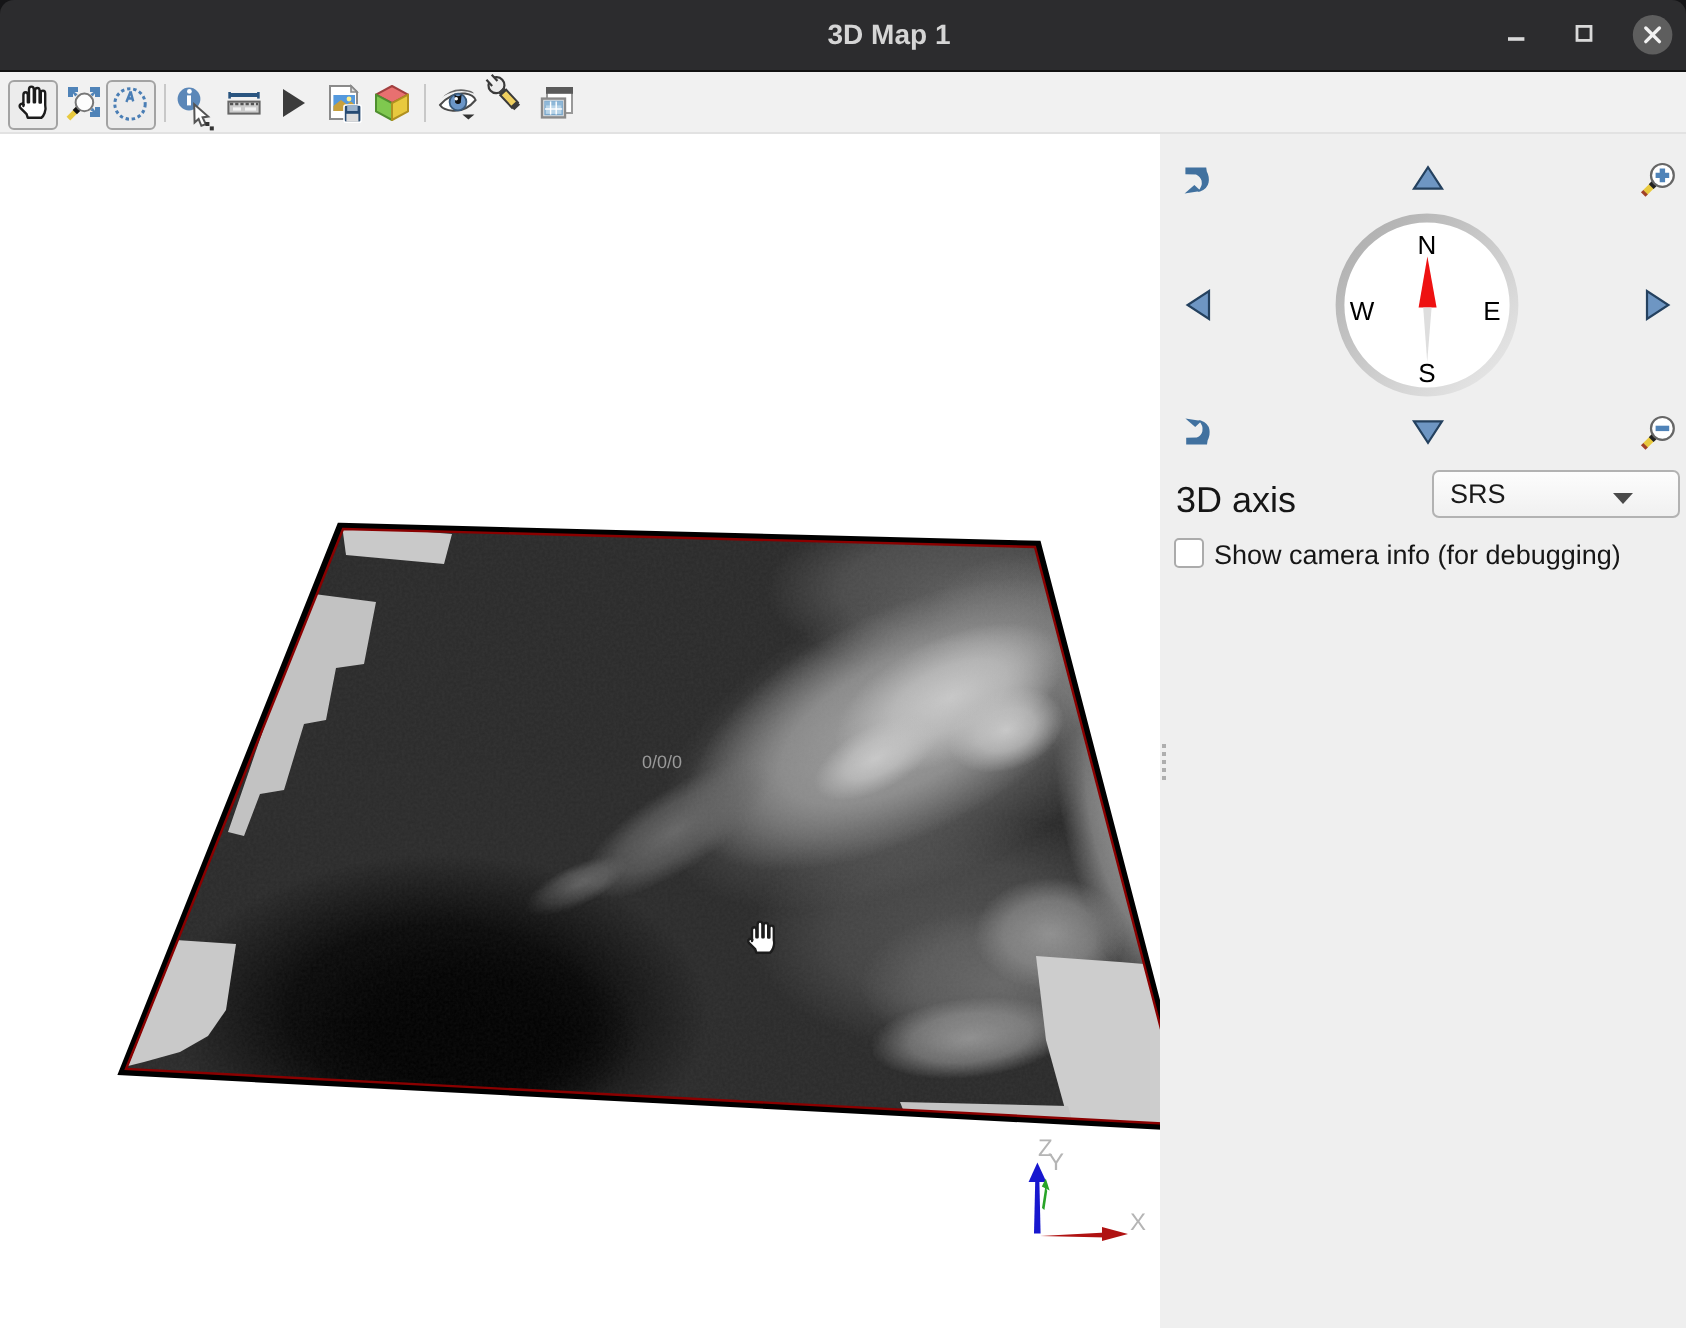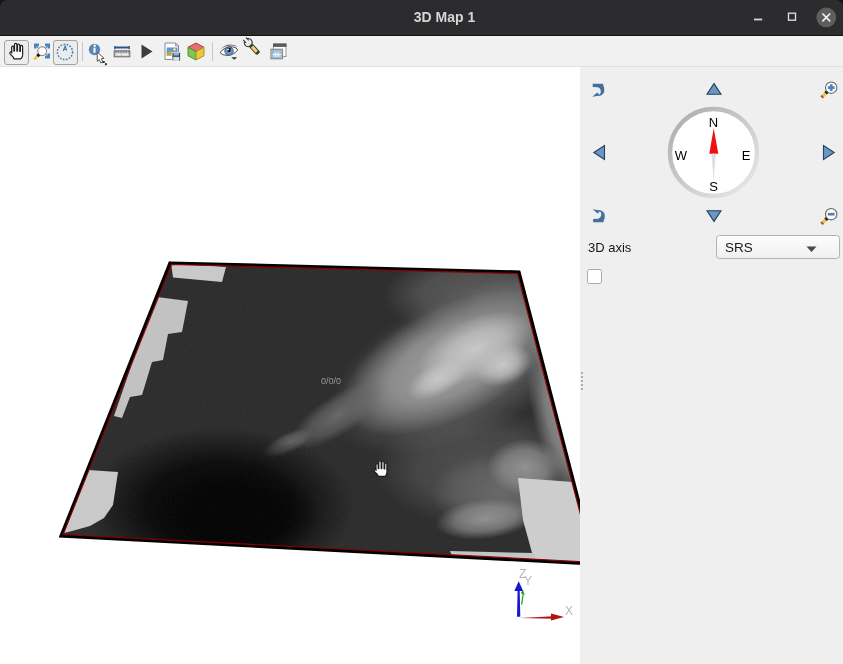--- a/index.html
+++ b/index.html
@@ -317,14 +317,15 @@
     <circle cx="2.2" cy="-1.8" r="5.7" fill="#ffffff" stroke="#666666" stroke-width="1.1"></circle>
     <path d="M -1.2 -1.8 L 5.6 -1.8" stroke="#4f83b8" stroke-width="2.7"></path>
   </g>
 
   <rect x="136.5" y="168.5" width="123" height="23" rx="3" fill="url(#cbox)" stroke="#b2b2b2"></rect>
   <text x="145" y="184.5" font-size="13.5" fill="#1a1a1a" font-family="Liberation Sans">SRS</text>
   <polygon points="226.5,179.5 236.5,179.5 231.5,185" fill="#4a4a4a"></polygon>
 
   <rect x="7.5" y="202.5" width="14" height="14" rx="2" fill="#ffffff" stroke="#ababab"></rect>
 </svg>
-<div class="lbl" style="left:8px;top:173px;font-size:13px;">3D axis</div>
+<div class="lbl" style="left:8px;top:173px;font-size:18px;">3D axis</div>
+<div class="lbl" style="left:27px;top:203px;font-size:13.5px;">Show camera info (for debugging)</div>
 </div>
 
 </body></html>

